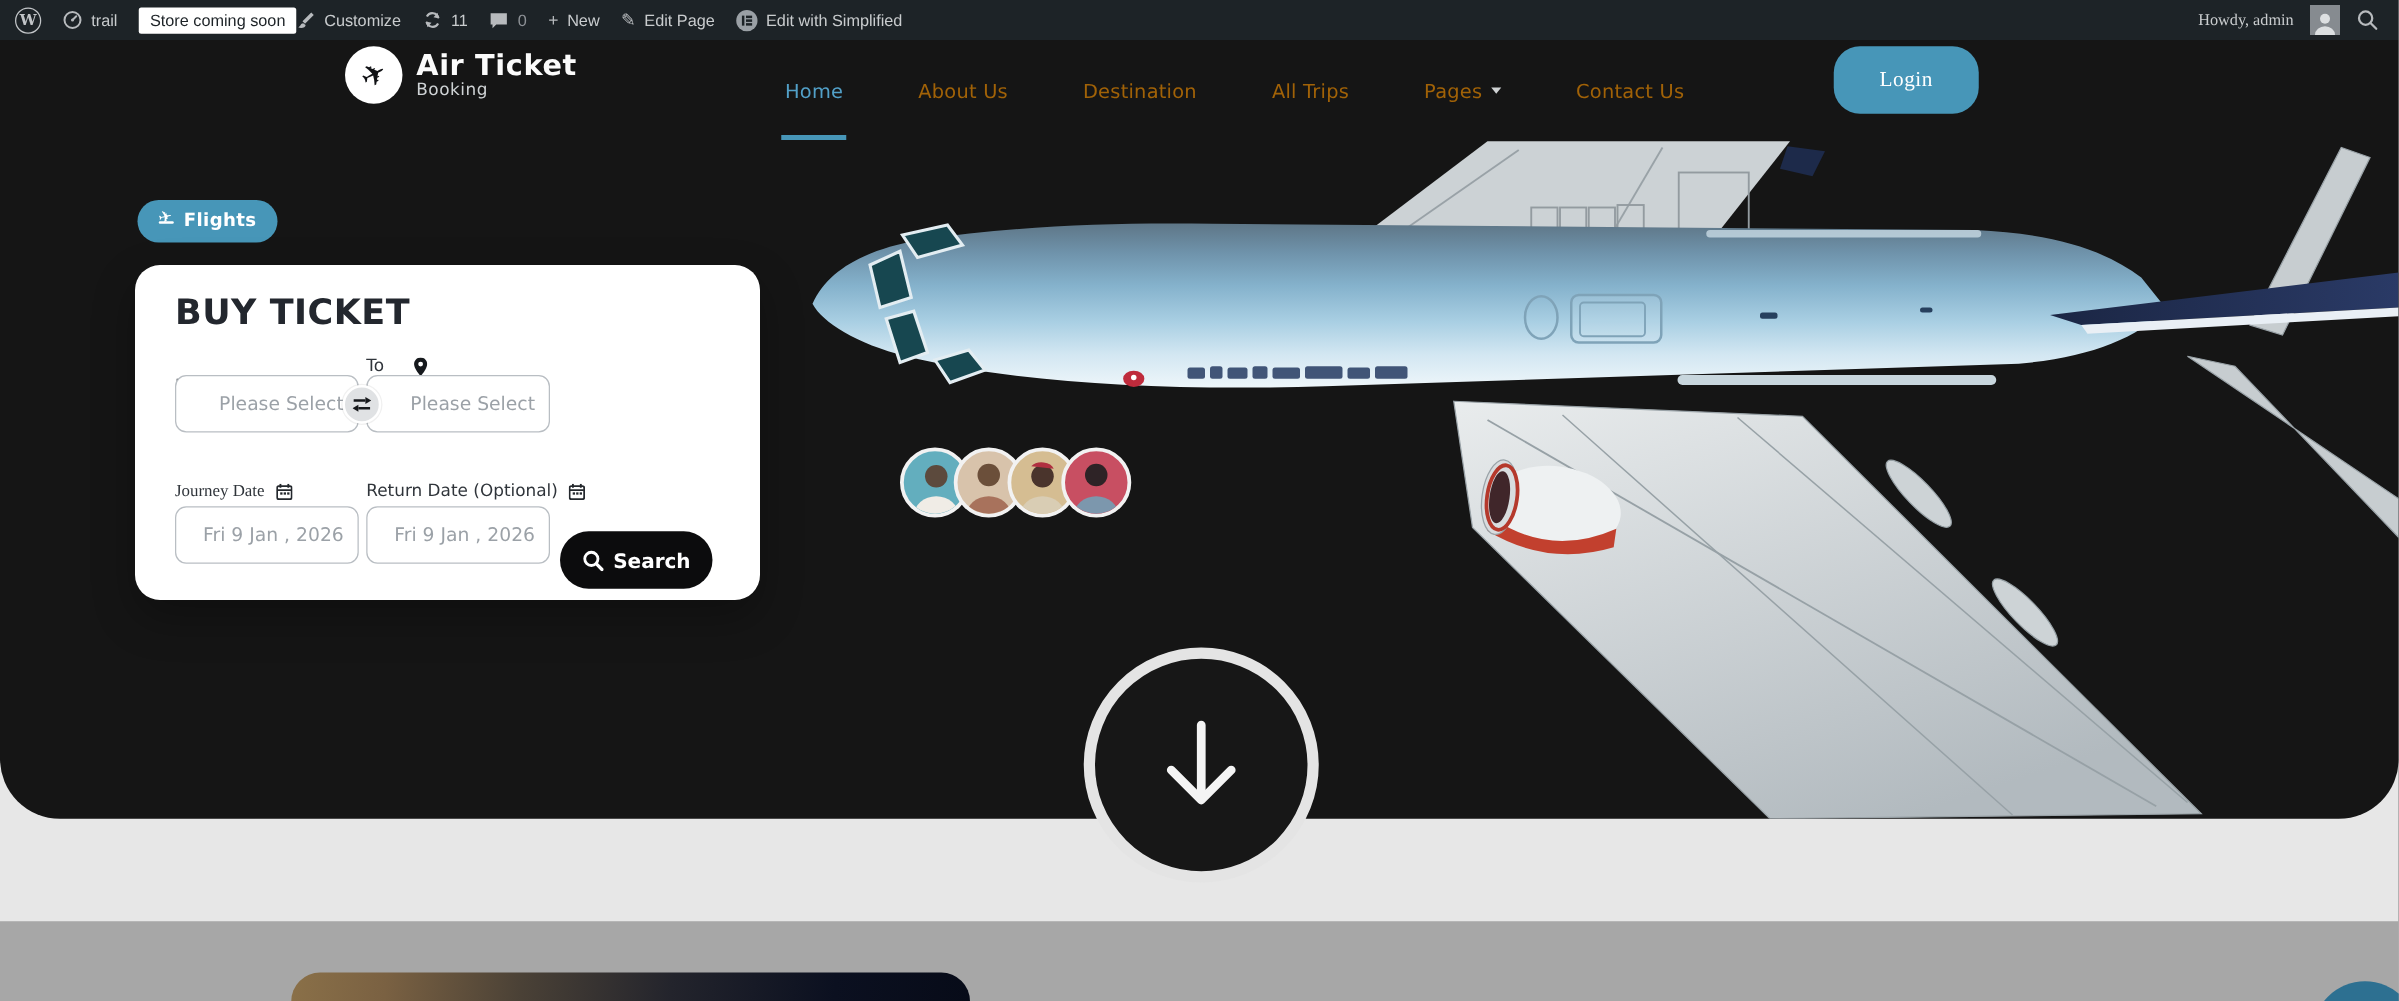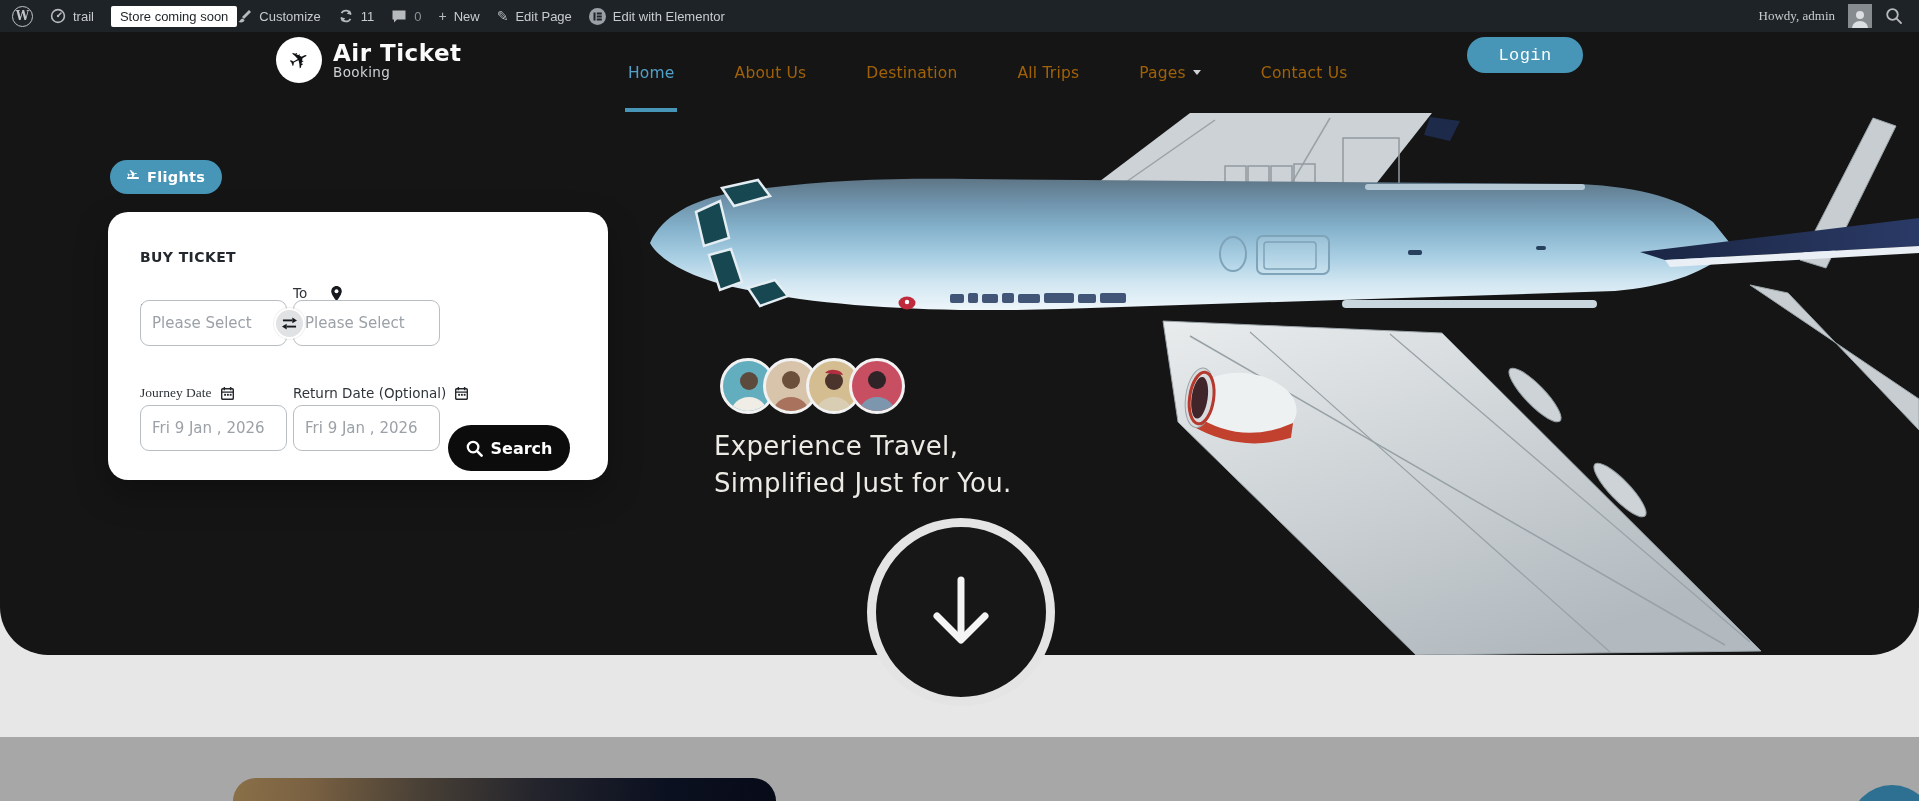--- a/index.html
+++ b/index.html
@@ -37,39 +37,39 @@
   .logo-title { font-size:23px; font-weight:bold; color:#fbfbfb; letter-spacing:.5px; line-height:24px; }
   .logo-sub { font-size:13.5px; color:#cfd3d5; letter-spacing:.4px; margin-top:-1px; }
   .menu { position:absolute; left:598px; top:0; height:81px; display:flex; align-items:center; }
   .menu a { position:relative; height:81px; display:flex; align-items:center; padding:0 30px;
     font-size:15.5px; color:#a16207; text-decoration:none; letter-spacing:.2px; cursor:pointer; }
   .menu a.active { color:#52a0c8;text-align:right; }
   .menu a.active::after { content:""; position:absolute; left:50%; transform:translateX(-50%);
     bottom:1px; width:52px; height:4px; background:#4796b8; }
   .chev-down { display:inline-block; margin-left:7px; width:0; height:0;
     border-left:4px solid transparent; border-right:4px solid transparent; border-top:5px solid #cfd2d4; }
-  .login-btn { position:absolute; left:1467px; top:5px; width:116px; height:36px; border-radius:21px;
-    background:#4796b8; color:#ffffff; font-family:Liberation Mono, monospace; font-size:17px;
+  .login-btn { position:absolute; left:1467px; top:5px; width:116px; height:54px; border-radius:21px;
+    background:#4796b8; color:#ffffff; font-family:Liberation Serif, serif; font-size:17px;
     border:none; letter-spacing:.4px; cursor:pointer; }
 
   
   .chip-flights { position:absolute; left:110px; top:160px; height:34px; padding:0 17px; border-radius:17px;
     background:#4796b8; color:#fff; display:flex; align-items:center; gap:8px; font-size:14.5px;
     font-weight:600; z-index:5; cursor:pointer; letter-spacing:.3px; }
   .takeoff { display:flex; flex-direction:column; align-items:center; line-height:0; }
   .takeoff .tplane { font-size:13px; transform:rotate(-12deg); display:block; }
   .takeoff .ground { width:12px; height:2px; background:#fff; margin-top:2px; border-radius:1px; }
 
   
   .ticket-card { position:absolute; left:108px; top:212px; width:500px; height:268px; background:#ffffff;
     border-radius:20px; z-index:5; box-shadow:0 14px 34px rgba(0,0,0,.28); }
-  .tc-title { position:absolute; left:32px; top:37px; font-size:14px; font-weight:bold; color:#23272e; letter-spacing:.4px; }
+  .tc-title { position:absolute; left:32px; top:21px; font-size:28px; font-weight:bold; color:#23272e; letter-spacing:.4px; }
   .tc-label { position:absolute; display:flex; align-items:center; font-size:13.5px; color:#2f343a; font-weight:500; }
   .tc-input { position:absolute; width:147px; height:46px; border:1.5px solid #b9bec3; border-radius:9px;
-    padding:0 11px; font-size:15px; color:#4d7c0f; font-family:"DejaVu Sans",sans-serif; background:#fff; }
+    padding:0 11px; font-size:15px; color:#4d7c0f; font-family:"DejaVu Sans",sans-serif; background:#fff;text-align:right; }
   .tc-input::placeholder { color:#9ba1a7; opacity:1; }
   .swap-btn { position:absolute; left:166px; top:96px; width:31px; height:31px; border-radius:50%;
     background:#e0e2e4; border:2.5px solid #ffffff; display:flex; align-items:center; justify-content:center;
     cursor:pointer; box-shadow:0 0 0 1px rgba(0,0,0,.06); }
   .btn-search { position:absolute; left:340px; top:193px; width:122px; height:46px; border-radius:23px;
     background:#0c0c0d; color:#fff; border:none; display:flex; align-items:center; justify-content:center;
     gap:8px; font-size:16px; font-weight:bold; font-family:"DejaVu Sans",sans-serif; cursor:pointer;margin-top:20px; }
   .pin-ml6 { margin-left:7px; } .pin-ml22 { margin-left:24px; } .cal-ml { margin-left:9px; }
 
   
@@ -143,21 +143,21 @@
     </span>
     <span class="ab">
       <span class="elem-circ">
         <svg width="9" height="9" viewBox="0 0 9 9">
             <rect x="0.5" y="0.5" width="2" height="8" fill="#1d2327"></rect>
             <rect x="3.8" y="0.5" width="5" height="2" fill="#1d2327"></rect>
             <rect x="3.8" y="3.5" width="5" height="2" fill="#1d2327"></rect>
             <rect x="3.8" y="6.5" width="5" height="2" fill="#1d2327"></rect>
           </svg>
       </span>
-      <span>Edit with Elementor</span>
+      <span>Edit with Simplified</span>
     </span>
     <span class="ab-right">
       <span>Howdy, admin</span>
       <span class="ab-avatar">
         <svg width="20" height="20" viewBox="0 0 20 20">
             <circle cx="10" cy="7" r="4" fill="#dcdfe1"></circle>
             <path d="M2 20 a8 7 0 0 1 16 0 Z" fill="#dcdfe1"></path>
           </svg>
       </span>
       <svg width="18" height="18" viewBox="0 0 18 18">
@@ -369,24 +369,20 @@
           <path d="M7 50 a18 16 0 0 1 36 0 Z" fill="#d9cdb4"></path>
         </svg>
       </span>
     <span class="avatar" style="background-color: rgb(200, 79, 98);">
         <svg width="50" height="50" viewBox="0 0 50 50">
           <circle cx="25" cy="17" r="9" fill="#2e2326"></circle>
           <path d="M7 50 a18 16 0 0 1 36 0 Z" fill="#7c97ad"></path>
         </svg>
       </span>
   </div>
-  <div class="hero-heading">
-    <div>Experience Travel,</div>
-    <div>Simplified Just for You.</div>
-  </div>
 
   <button class="scroll-down">
     <svg width="64" height="72" viewBox="0 0 64 72">
       <line x1="32" y1="4" x2="32" y2="62" stroke="#f4f4f4" stroke-width="7" stroke-linecap="round"></line>
       <polyline points="8,40 32,64 56,40" fill="none" stroke="#f4f4f4" stroke-width="7" stroke-linecap="round" stroke-linejoin="round"></polyline>
     </svg>
   </button>
 
   <div class="band-gray"></div>
   <div class="bottom-card"></div>

